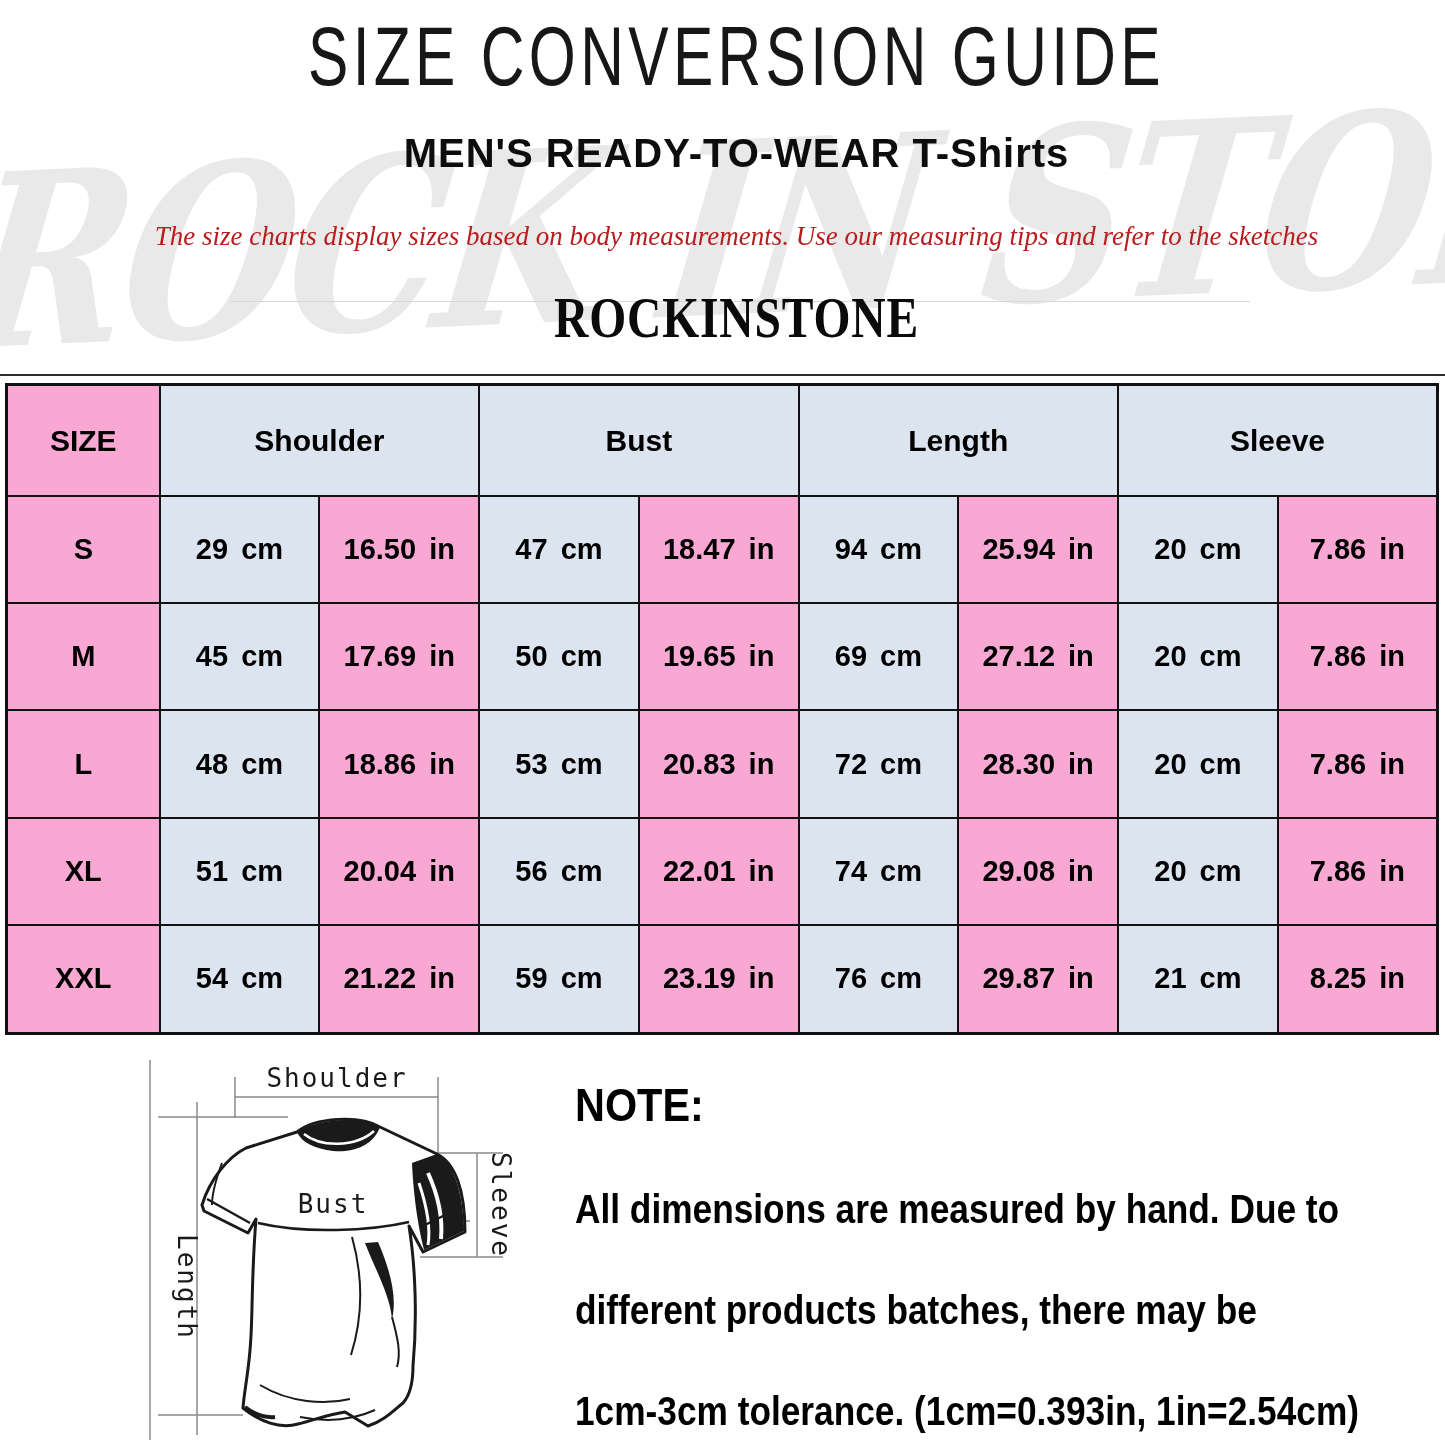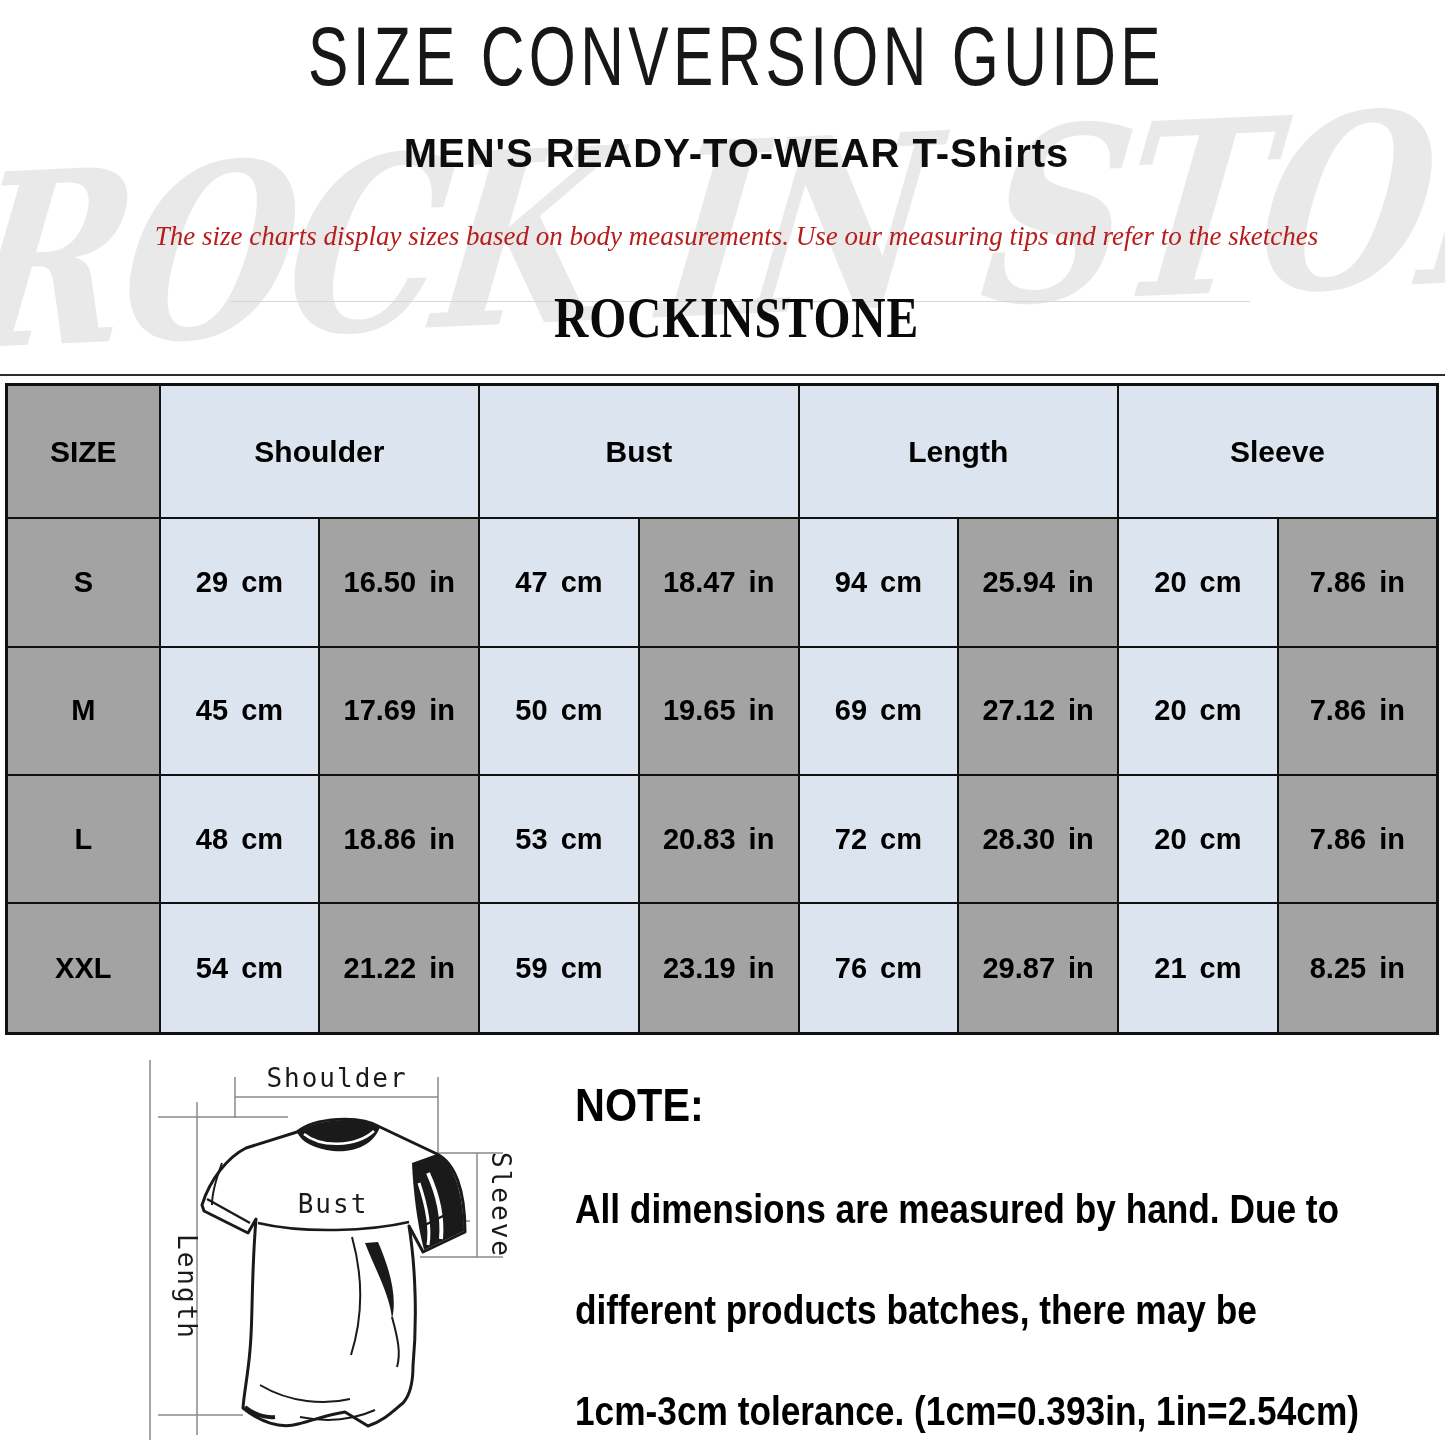--- a/index.html
+++ b/index.html
@@ -50,21 +50,21 @@
     position:absolute;left:5px;top:383px;width:1434px;height:652px;z-index:1;
     border-collapse:collapse;table-layout:fixed;background:#fff;
   }
   table.size td{
     border:2px solid #111;text-align:center;vertical-align:middle;
     font-weight:bold;font-size:29px;word-spacing:5px;color:#000;
     overflow:hidden;white-space:nowrap;
   }
   table.size{border:3px solid #111;}
   td.s{background:var(--shade,#dce4ef);}
-  td.w{background:#a3a3a3;}
+  td.w{background:#f9a8d4;}
   tr.grp td{font-size:30px;}
   
   .diagram{position:absolute;left:140px;top:1055px;width:470px;height:390px;z-index:1;}
   .diagram text{
     font-family:"DejaVu Sans Mono",monospace;font-size:26px;fill:#1a1a1a;
     letter-spacing:2px;
   }
   
   .note{position:absolute;left:575px;top:1078px;width:880px;z-index:1;}
   .note-heading{
@@ -136,20 +136,31 @@
     <td class="w">7.86 in</td>
   </tr>
   <tr>
     <td class="w">L</td>
     <td class="s">48 cm</td>
     <td class="w">18.86 in</td>
     <td class="s">53 cm</td>
     <td class="w">20.83 in</td>
     <td class="s">72 cm</td>
     <td class="w">28.30 in</td>
+    <td class="s">20 cm</td>
+    <td class="w">7.86 in</td>
+  </tr>
+  <tr>
+    <td class="w">XL</td>
+    <td class="s">51 cm</td>
+    <td class="w">20.04 in</td>
+    <td class="s">56 cm</td>
+    <td class="w">22.01 in</td>
+    <td class="s">74 cm</td>
+    <td class="w">29.08 in</td>
     <td class="s">20 cm</td>
     <td class="w">7.86 in</td>
   </tr>
   <tr>
     <td class="w">XXL</td>
     <td class="s">54 cm</td>
     <td class="w">21.22 in</td>
     <td class="s">59 cm</td>
     <td class="w">23.19 in</td>
     <td class="s">76 cm</td>

